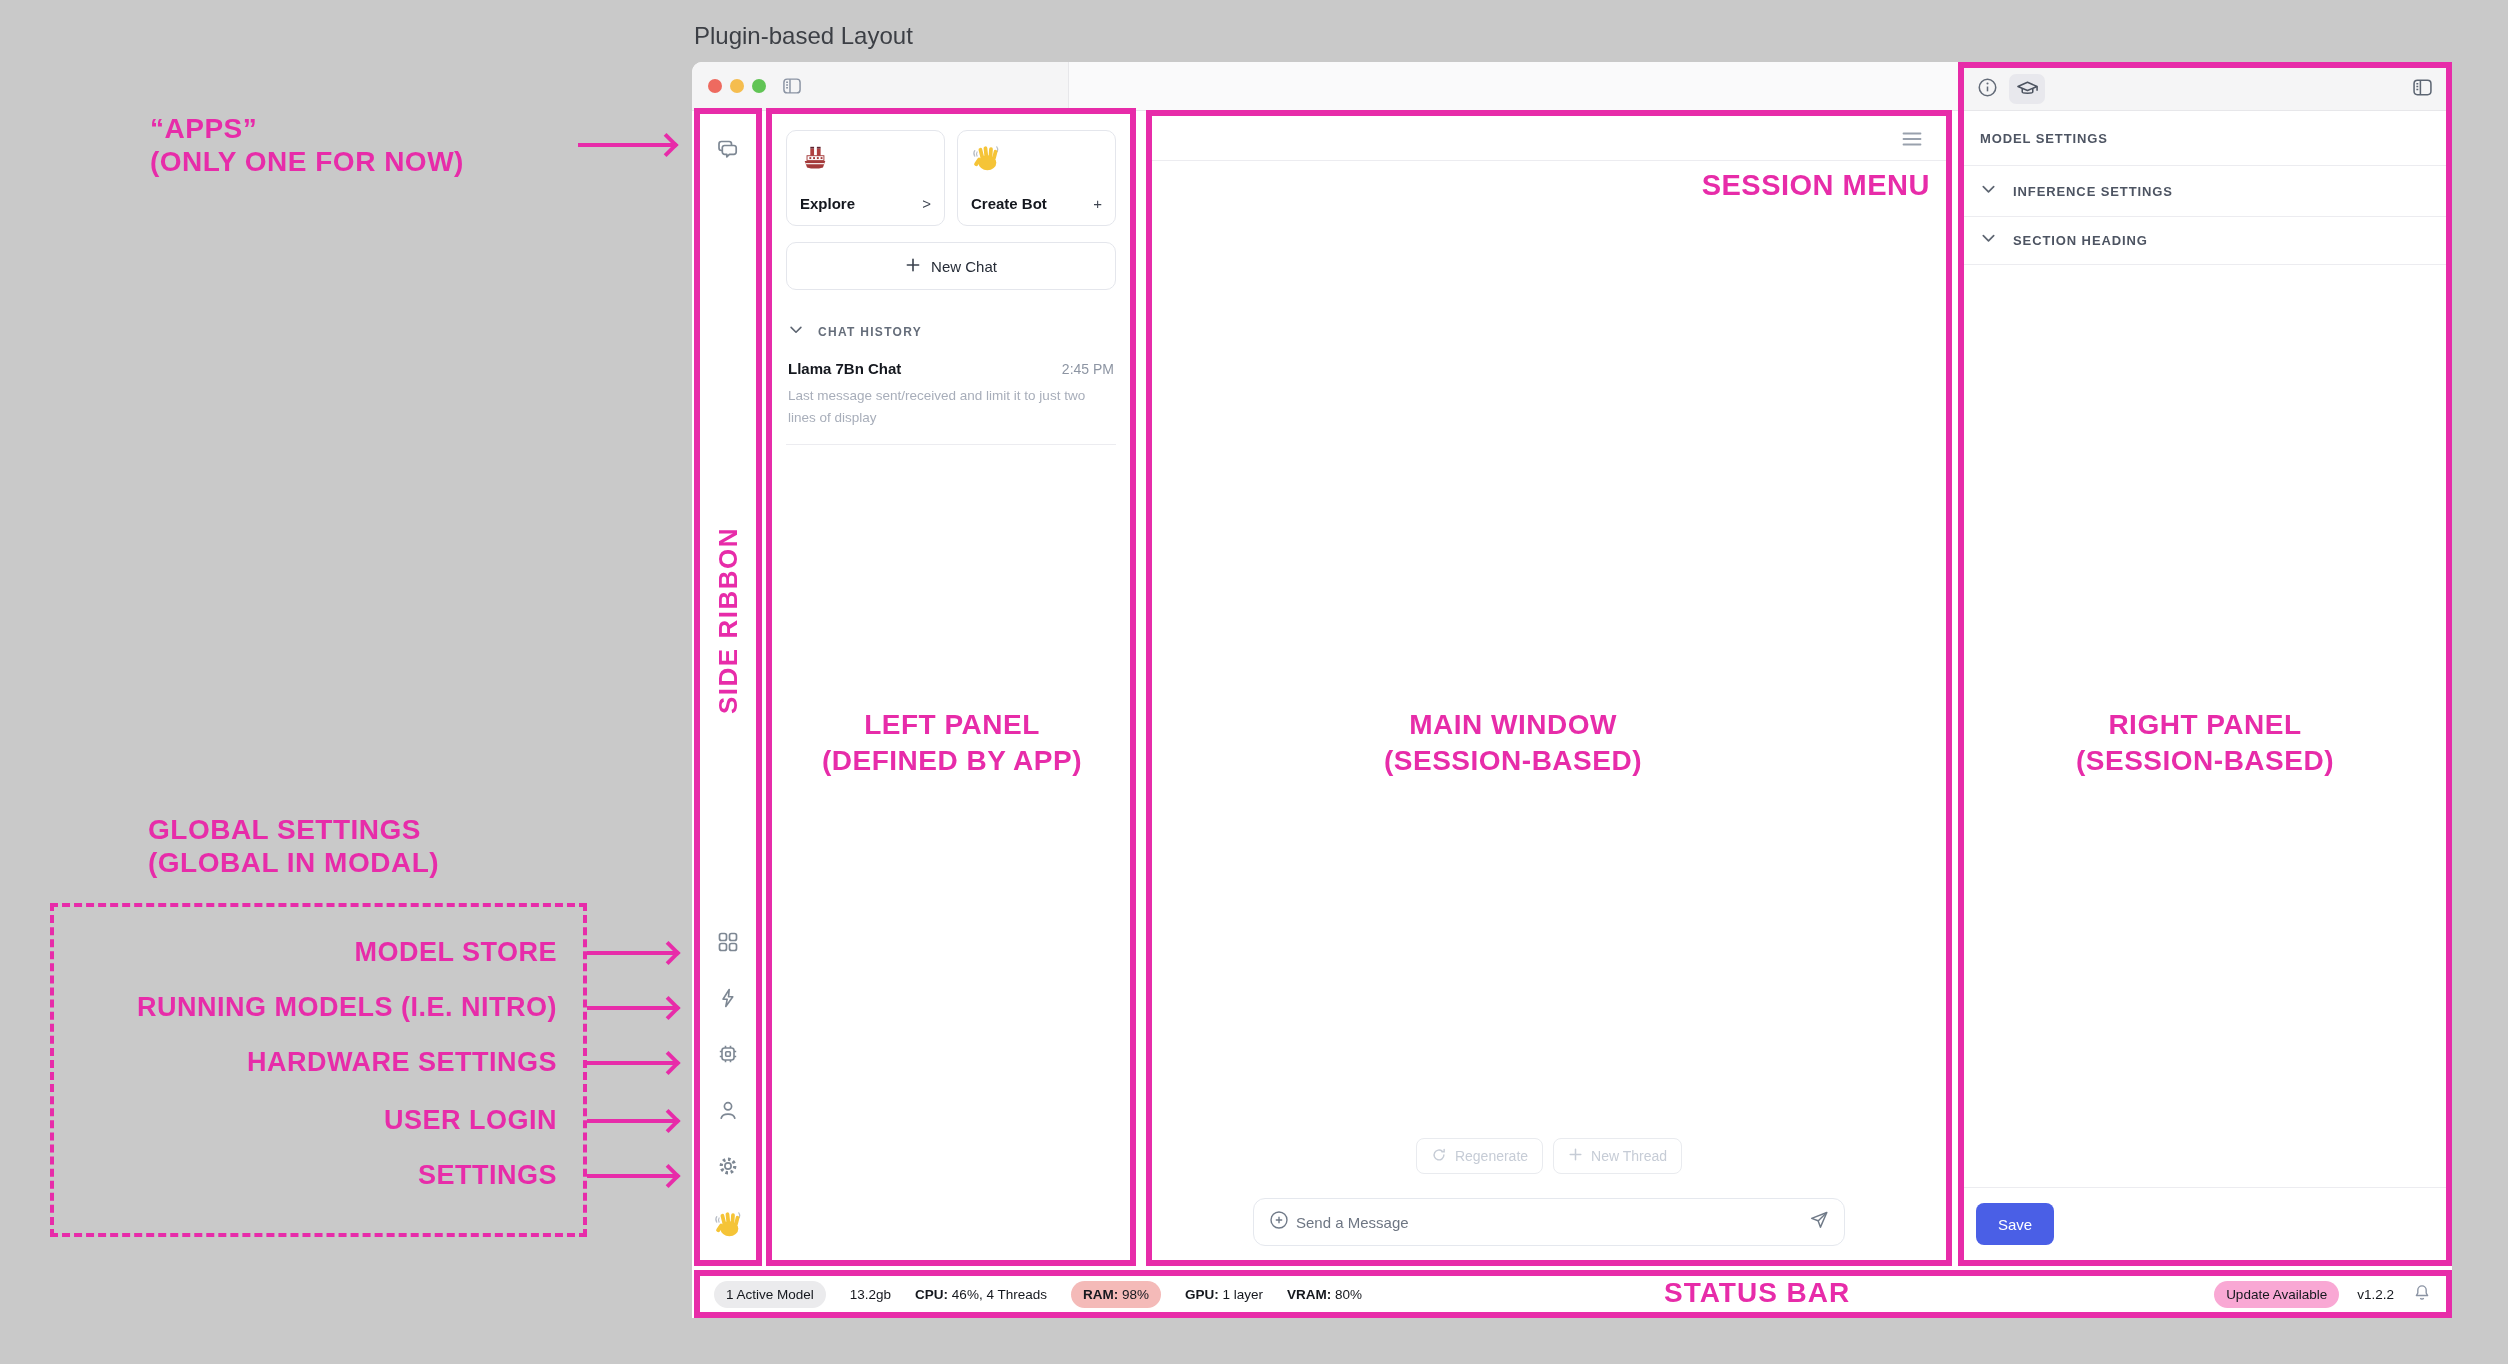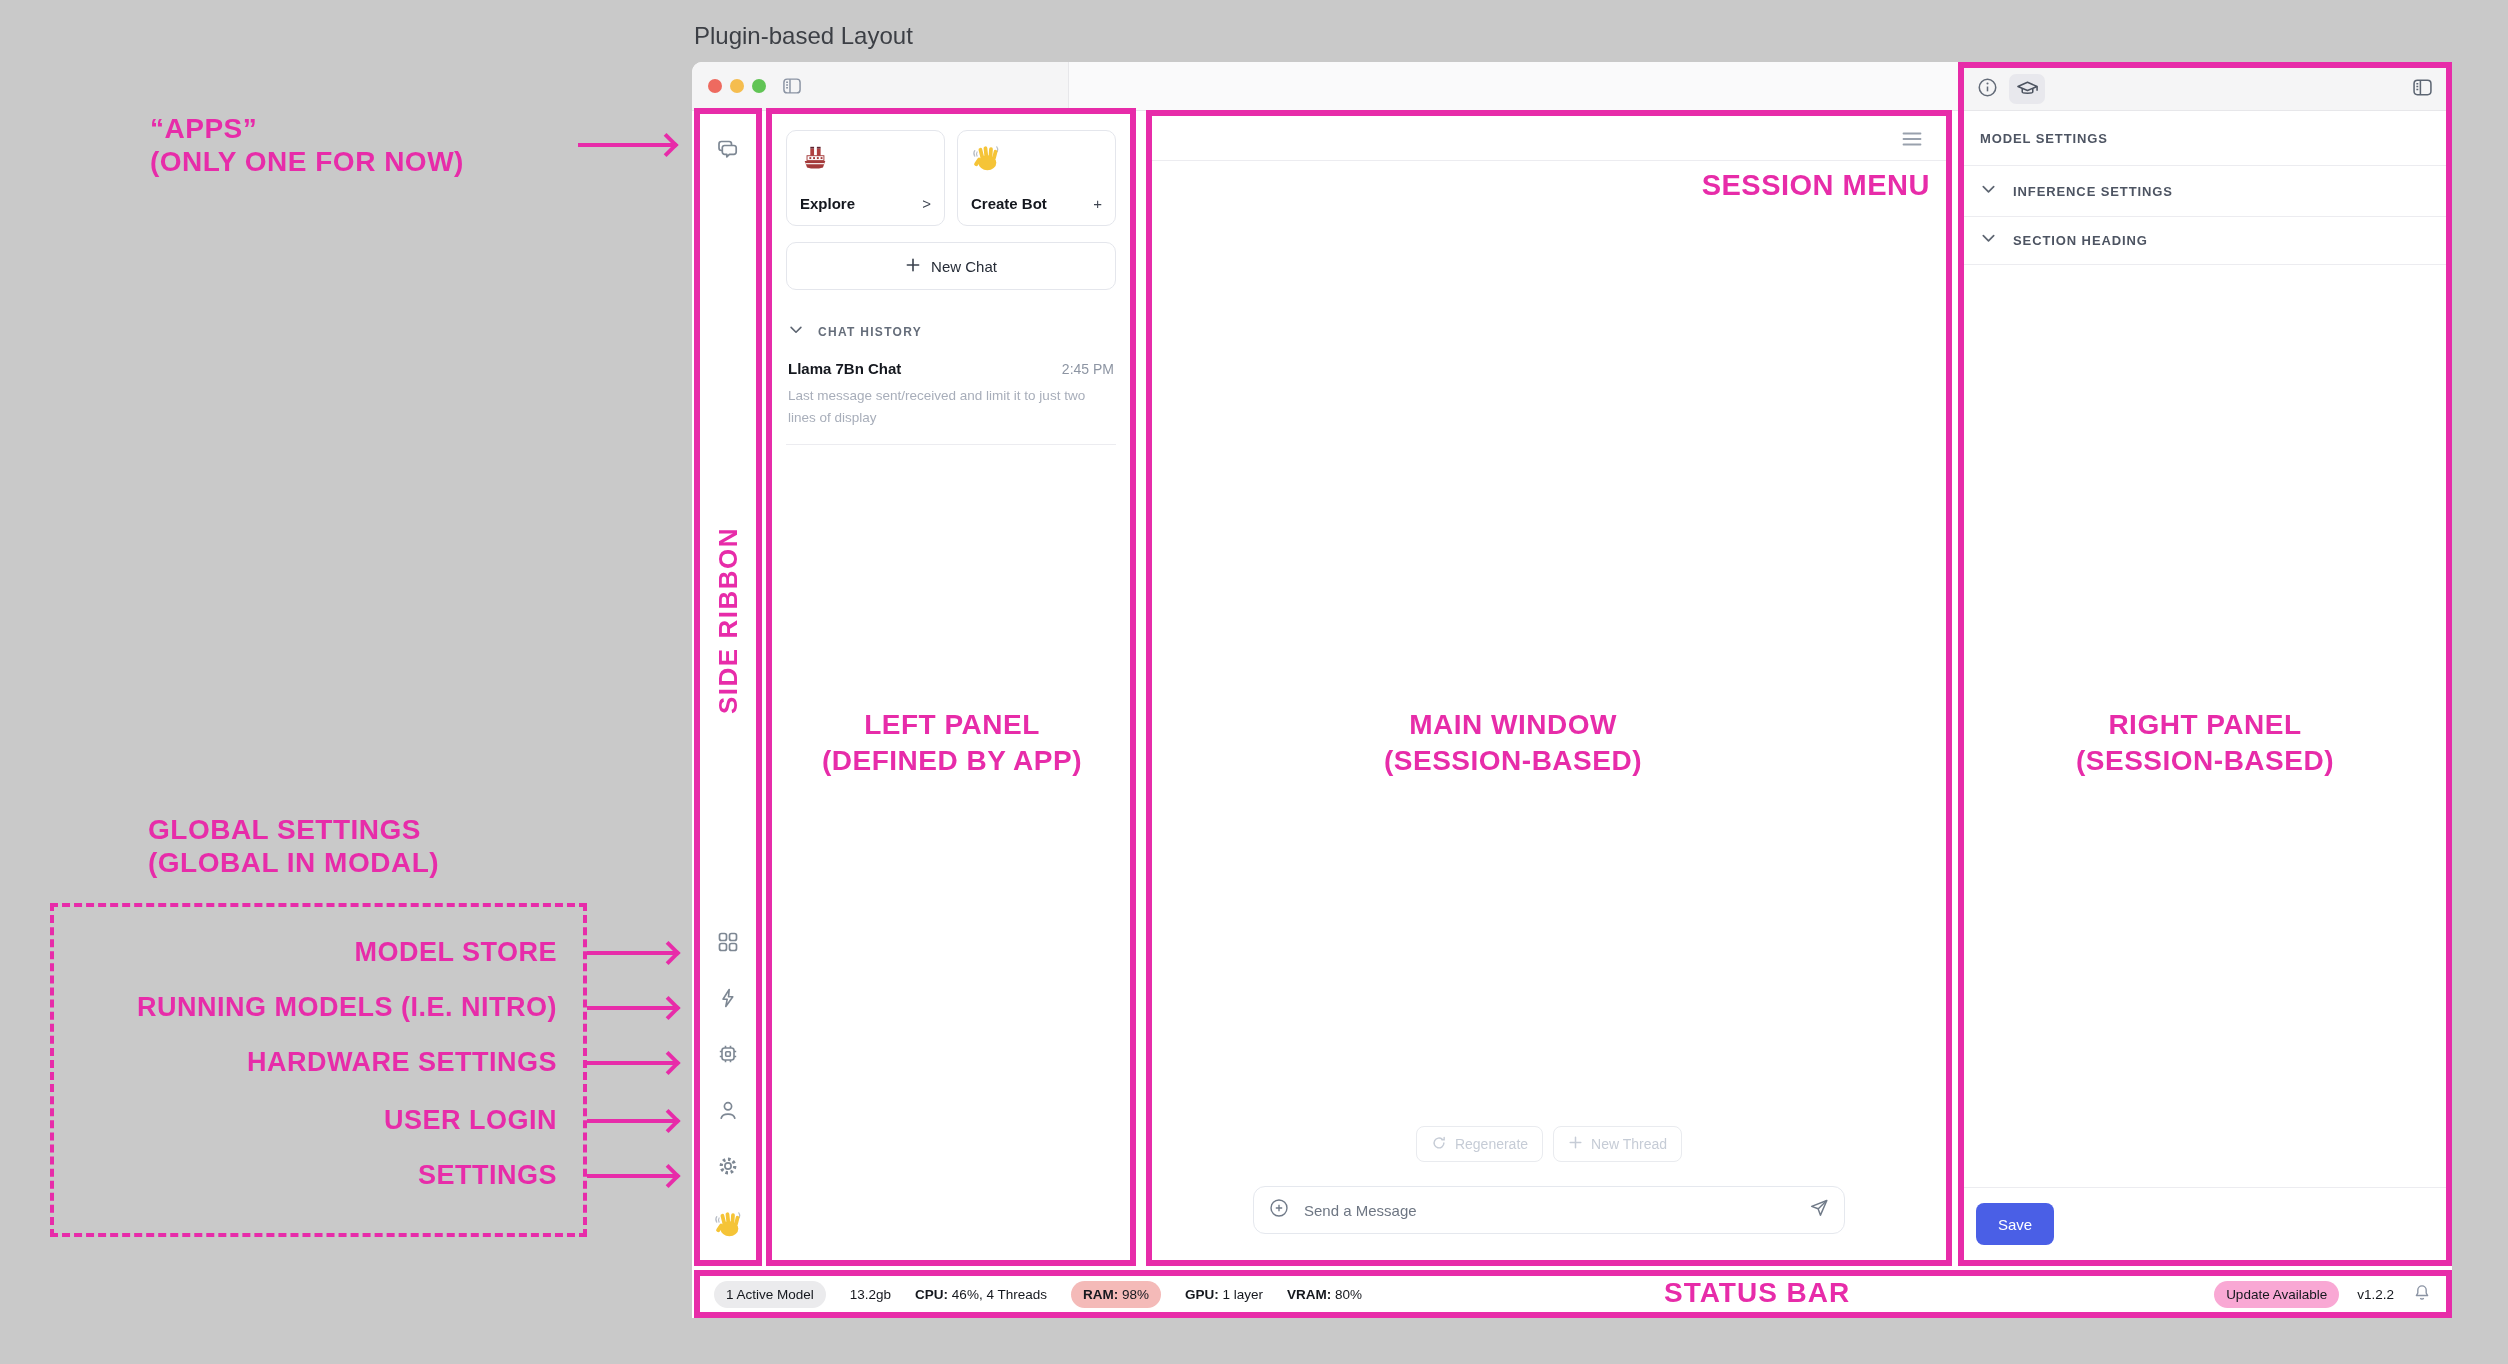--- a/index.html
+++ b/index.html
@@ -60,28 +60,28 @@
   .hist-item{margin-top:18px;padding:0 2px 16px;border-bottom:1px solid var(--line);}
   .hist-row{display:flex;align-items:baseline;justify-content:space-between;}
   .hist-title{font-size:15px;font-weight:700;color:#14171e;}
   .hist-time{font-size:14px;color:var(--muted);}
   .hist-preview{margin-top:8px;font-size:13.5px;line-height:1.6;color:#a8aeba;}
 
   
   .main-inner{position:relative;height:100%;}
   .main-header{height:44px;border-bottom:1px solid var(--line);position:relative;}
   .menu-icon{position:absolute;right:22px;top:11px;}
-  .main-footer{position:absolute;left:0;right:0;bottom:26px;display:flex;flex-direction:column;
+  .main-footer{position:absolute;left:0;right:0;bottom:14px;display:flex;flex-direction:column;
                align-items:center;gap:24px;}
   .thread-actions{display:flex;gap:10px;}
   .ghost-btn{height:36px;padding:0 14px;border:1px solid #e9ebef;border-radius:8px;background:#fff;
              display:flex;align-items:center;gap:8px;font-size:14px;color:#c6ccd6;
              font-family:"Liberation Sans",sans-serif;}
   .composer{width:592px;height:48px;border:1px solid #e5e8ee;border-radius:12px;background:#fff;
-            display:flex;align-items:center;gap:12px;padding:0 14px;box-sizing:border-box;}
+            display:flex;align-items:center;gap:4px;padding:0 14px;box-sizing:border-box;}
   .composer input{flex:1;border:none;outline:none;font-size:15px;color:#4b5363;background:transparent;
                   font-family:"Liberation Sans",sans-serif;}
   .composer input::placeholder{color:#6e7683;}
 
   
   .right-inner{height:100%;display:flex;flex-direction:column;}
   .rp-header{height:42px;background:#f5f5f6;border-bottom:1px solid #e7e7ea;display:flex;
              align-items:center;gap:10px;padding:0 12px;}
   .cap-chip{width:36px;height:30px;background:#e8e8ed;border-radius:7px;display:flex;
             align-items:center;justify-content:center;}

